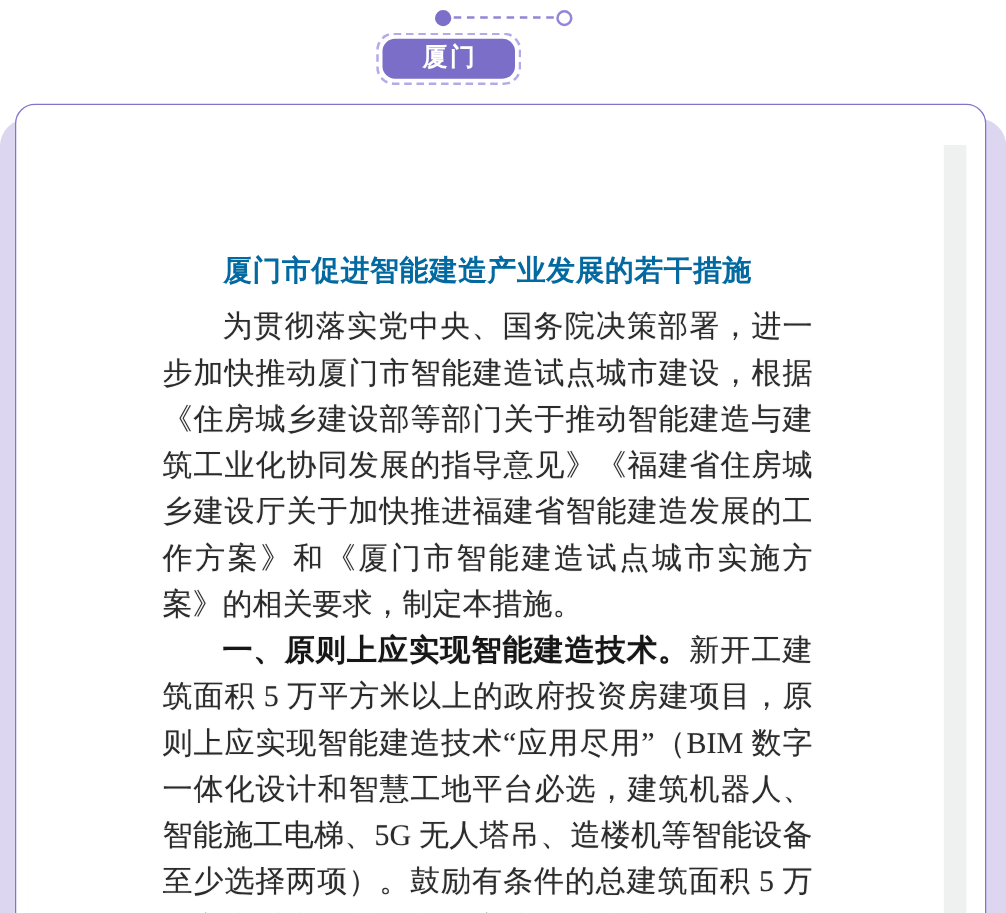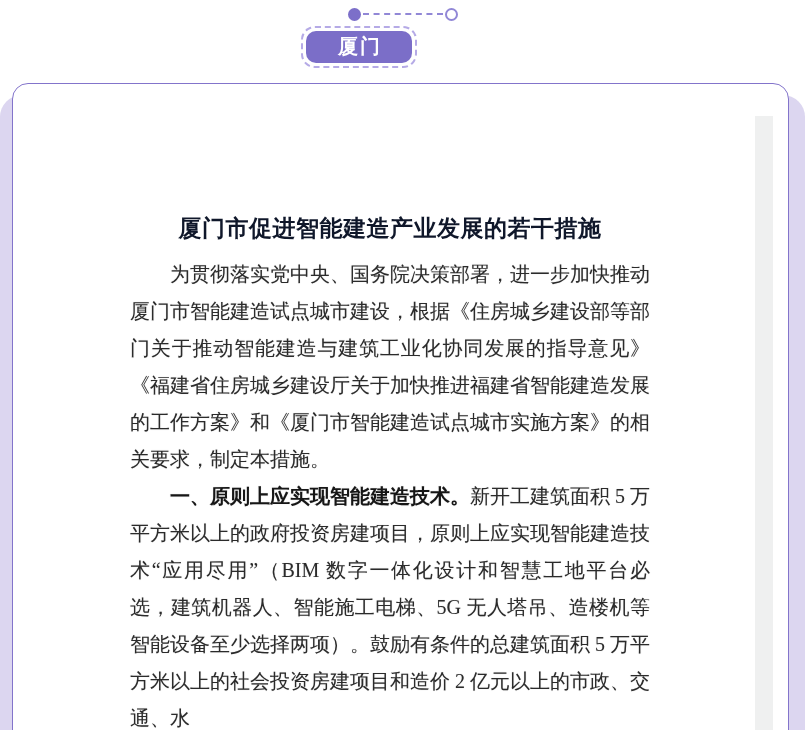--- a/index.html
+++ b/index.html
@@ -109,37 +109,37 @@
     line-height: 28px;
     color: #222222;
     margin: 0;
   }
   .doc-title {
     font-family: "Liberation Serif", "DejaVu Serif", serif;
     font-weight: bold;
     font-size: 23px;
     line-height: 30px;
     text-align: center;
-    color: #0f172a;
-    margin: 20px 0 0 0;
+    color: #0369a1;
+    margin: 8px 0 0 0;
     letter-spacing: 0.5px;
     white-space: nowrap;
   }
   .doc-subtitle {
     font-family: "Liberation Serif", "DejaVu Serif", serif;
     font-size: 20px;
     line-height: 28px;
     text-align: center;
     color: #2b2b2b;
     margin: 9px 0 0 0;
     letter-spacing: 2px;
   }
   .doc-body p {
     font-family: "Liberation Serif", "DejaVu Serif", serif;
-    font-size: 20px;
+    font-size: 24px;
     line-height: 37px;
     text-align: justify;
     text-indent: 2em;
     margin: 0;
     color: #2b2b2b;
     text-shadow: 0 0 1px rgba(70,70,70,0.30);
   }
   .doc-body { margin-top: 12px; }
   .doc-body b { color: #161616; }
 </style>

